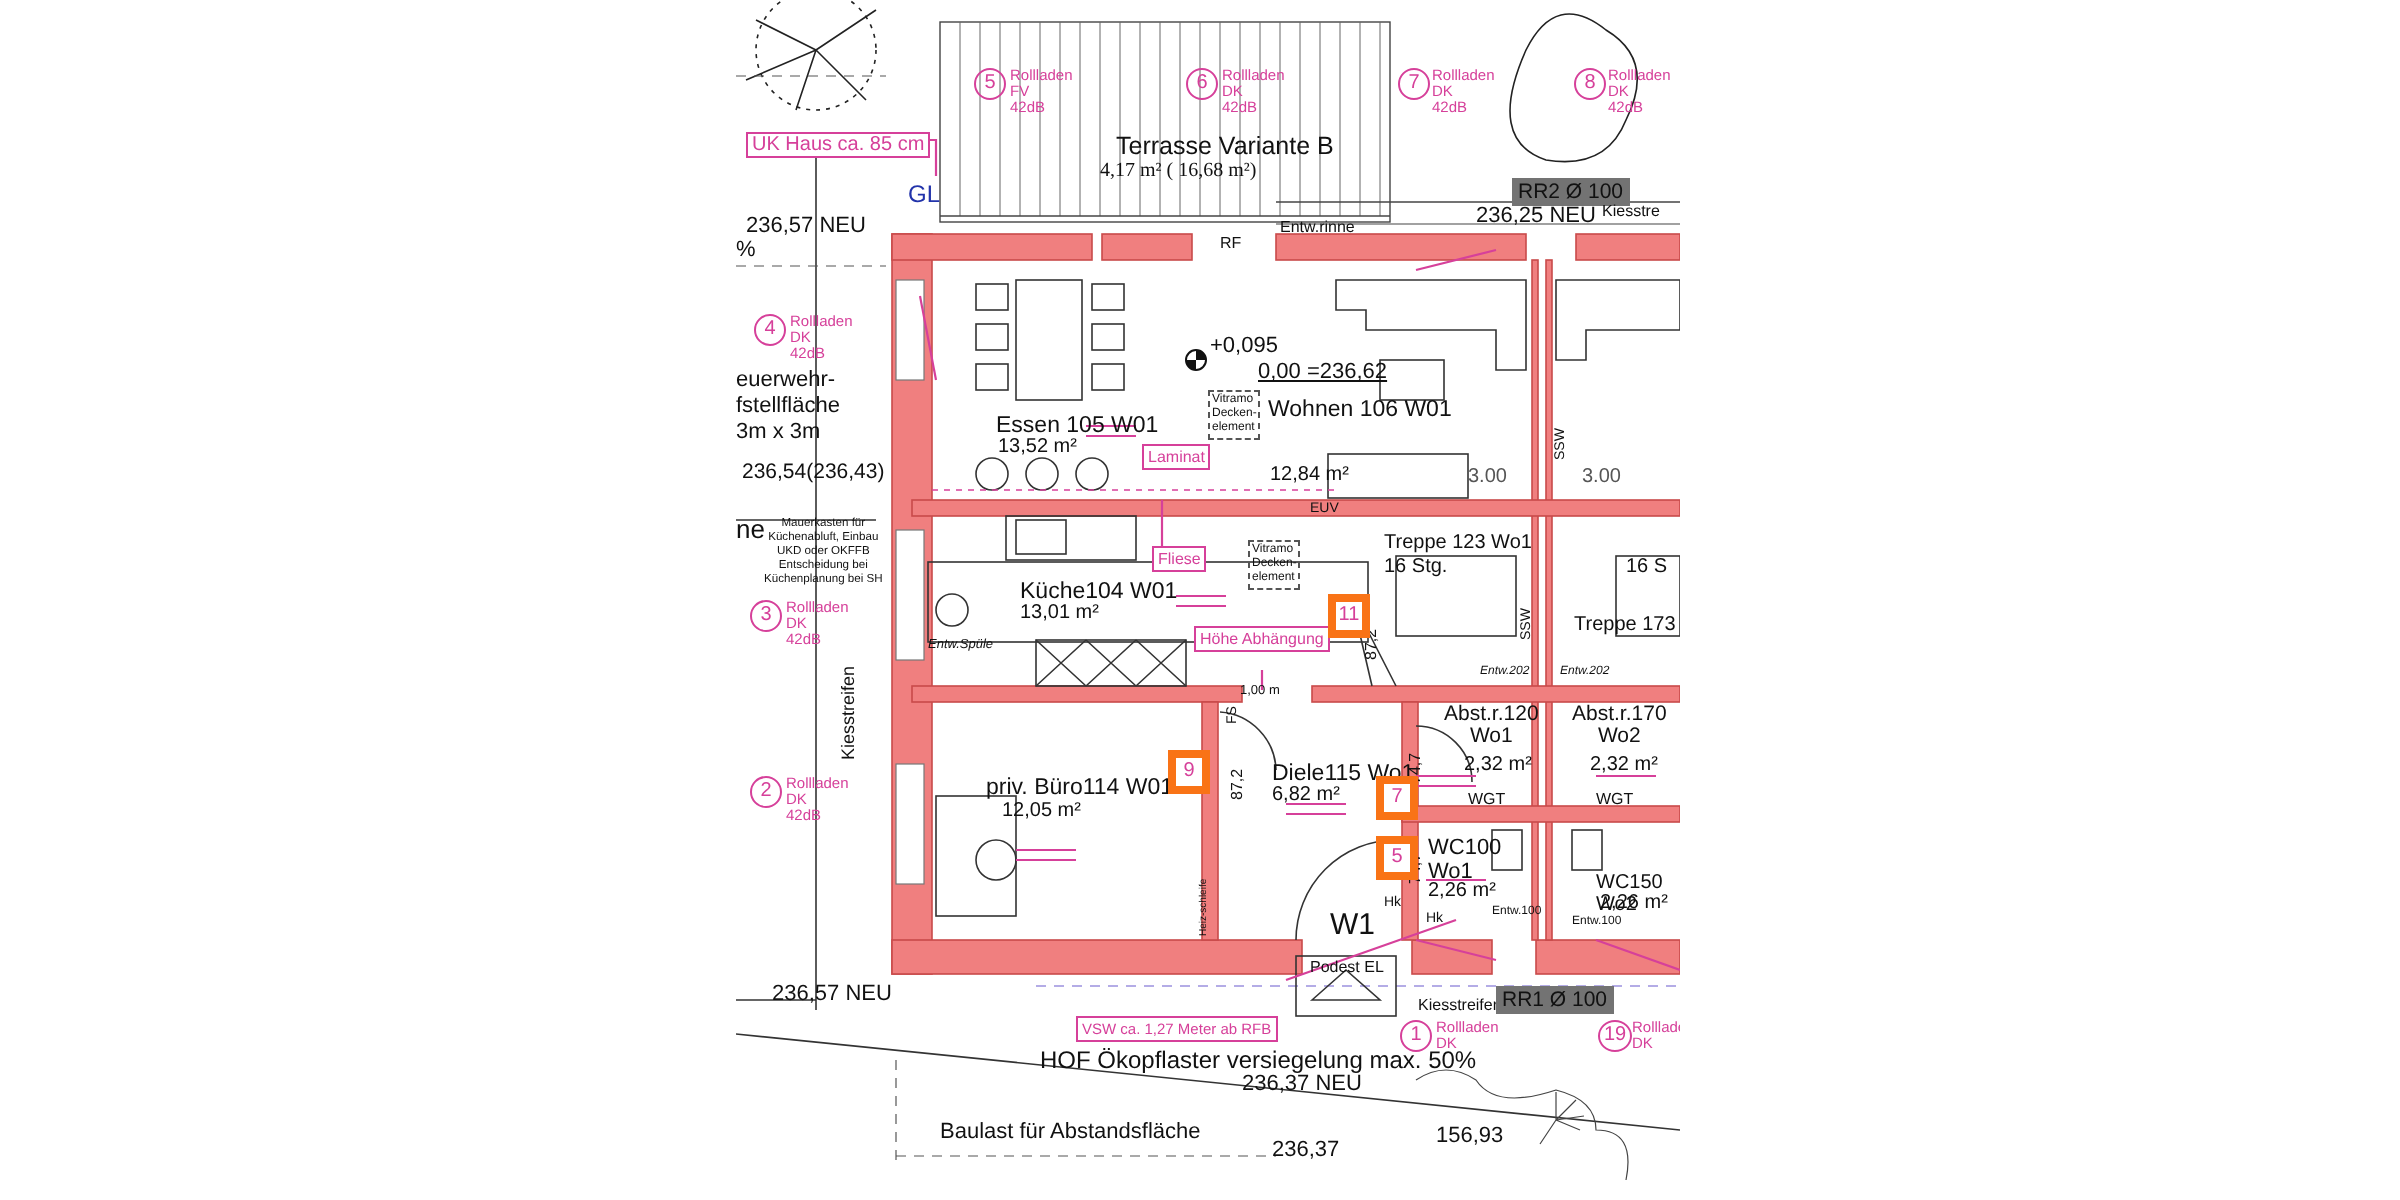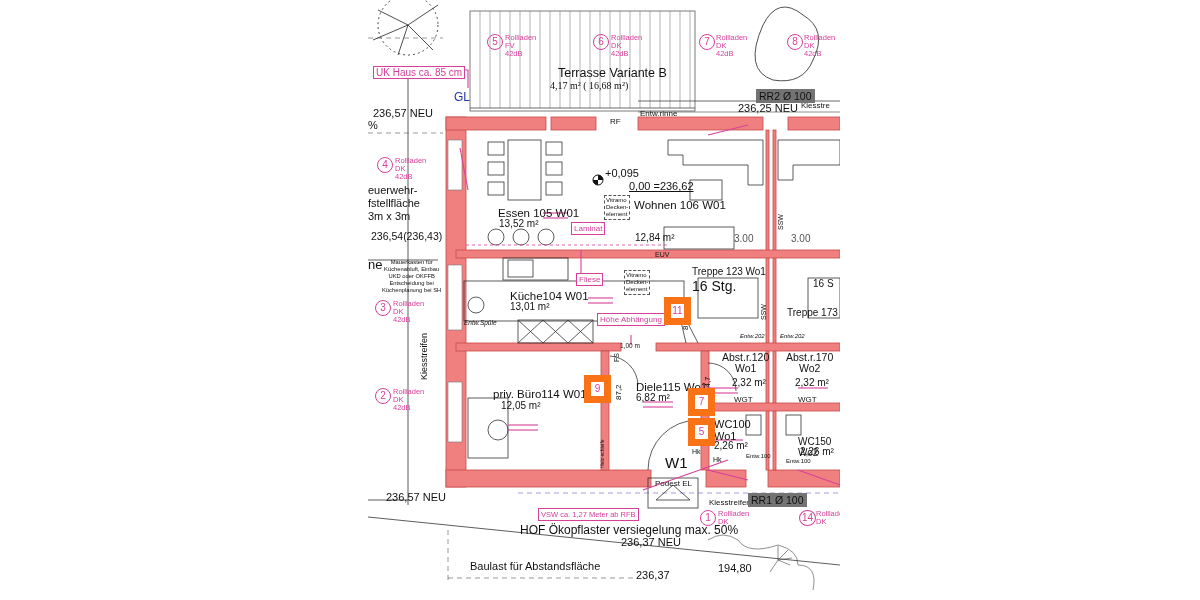--- a/index.html
+++ b/index.html
@@ -6,21 +6,21 @@
   body{width:1200px;height:600px;position:relative;overflow:hidden;font-family:"Liberation Sans",sans-serif;}
   #plan{position:absolute;left:368px;top:0;width:472px;height:600px;background:#fff;overflow:hidden;}
   svg{position:absolute;left:0;top:0;}
   .lbl{position:absolute;white-space:nowrap;color:#111;line-height:1.05;}
   .room{font-size:11.5px;}
   .area{font-size:10px;}
   .pinkbox{position:absolute;border:1.3px solid #d6409a;color:#d6409a;font-size:8px;padding:0 2px;background:#fff;white-space:nowrap;line-height:11px;}
   .hl{position:absolute;background:#737373;font-size:10.5px;padding:1px 3px;color:#111;white-space:nowrap;}
   .circ{position:absolute;width:14px;height:14px;border:1px solid #d6409a;border-radius:50%;color:#d6409a;font-size:10px;text-align:center;line-height:14px;}
   .shut{position:absolute;color:#d6409a;font-size:7.5px;line-height:8px;white-space:nowrap;}
-  .num{position:absolute;border:7px solid #f97316;color:#d6409a;font-size:10px;width:13px;height:14px;text-align:center;line-height:14px;background:#fff;}
+  .num{position:absolute;border:4px solid #f97316;color:#d6409a;font-size:10px;width:13px;height:14px;text-align:center;line-height:14px;background:#fff;}
 </style>
 </head>
 <body>
 
 <div id="plan">
 <svg width="472" height="600" viewBox="0 0 472 600">
 
   <g stroke="#222" fill="none" stroke-width="0.8">
     <circle cx="40" cy="25" r="30" stroke-dasharray="2 3"></circle>
     <path d="M10 10 L40 25 L70 5 M40 25 L30 55 M40 25 L65 50 M40 25 L5 40"></path>
@@ -185,21 +185,21 @@
 <div class="circ" style="left:419px;top:34px;">8</div>
 <div class="shut" style="left:436px;top:34px;"><span>Rollladen</span><br><span>DK</span><br><span>42dB</span></div>
 <div class="circ" style="left:9px;top:157px;">4</div>
 <div class="shut" style="left:27px;top:157px;"><span>Rollladen</span><br><span>DK</span><br><span>42dB</span></div>
 <div class="circ" style="left:7px;top:300px;">3</div>
 <div class="shut" style="left:25px;top:300px;"><span>Rollladen</span><br><span>DK</span><br><span>42dB</span></div>
 <div class="circ" style="left:7px;top:388px;">2</div>
 <div class="shut" style="left:25px;top:388px;"><span>Rollladen</span><br><span>DK</span><br><span>42dB</span></div>
 <div class="circ" style="left:332px;top:510px;">1</div>
 <div class="shut" style="left:350px;top:510px;"><span>Rollladen</span><br><span>DK</span></div>
-<div class="circ" style="left:431px;top:510px;width:15px;">14</div>
+<div class="circ" style="left:431px;top:510px;width:15px;">19</div>
 <div class="shut" style="left:448px;top:510px;"><span>Rollladen</span><br><span>DK</span></div>
 
 <div class="pinkbox" style="left:5px;top:66px;font-size:10px;">UK Haus ca. 85 cm</div>
 <div class="lbl" style="left:86px;top:91px;font-size:12px;color:#2233aa;">GL</div>
 <div class="lbl" style="left:5px;top:108px;font-size:11px;">236,57 NEU</div>
 <div class="lbl" style="left:0;top:120px;font-size:11px;">%</div>
 <div class="lbl" style="left:232px;top:110px;font-size:8px;padding-left:40px;">Entw.rinne</div>
 <div class="lbl" style="left:242px;top:118px;font-size:8px;text-align:right;">RF</div>
 <div class="hl" style="left:388px;top:89px;">RR2 Ø 100</div>
 <div class="lbl" style="left:370px;top:103px;font-size:11px;">236,25 NEU</div>
@@ -212,21 +212,21 @@
 <div class="lbl" style="left:52px;top:380px;font-size:9px;transform:rotate(-90deg);transform-origin:left top;">Kiesstreifen</div>
 <div class="lbl" style="left:18px;top:492px;font-size:11px;">236,57 NEU</div>
 
 <div class="lbl room" style="left:130px;top:207px;">Essen 105 W01</div>
 <div class="lbl area" style="left:131px;top:219px;">13,52 m²</div>
 <div class="lbl room" style="left:266px;top:199px;">Wohnen 106 W01</div>
 <div class="lbl area" style="left:267px;top:211px;margin-top:22px;">12,84 m²</div>
 <div class="lbl room" style="left:142px;top:290px;">Küche104 W01</div>
 <div class="lbl area" style="left:142px;top:302px;">13,01 m²</div>
 <div class="lbl" style="left:324px;top:267px;font-size:10px;">Treppe 123 Wo1</div>
-<div class="lbl" style="left:324px;top:279px;font-size:14px;">16 Stg.</div>
+<div class="lbl" style="left:324px;top:279px;font-size:10px;">16 Stg.</div>
 <div class="lbl" style="left:419px;top:267px;font-size:10px;margin-top:41px;">Treppe 173</div>
 <div class="lbl" style="left:445px;top:279px;font-size:10px;">16 S</div>
 <div class="lbl room" style="left:125px;top:388px;">priv. Büro114 W01</div>
 <div class="lbl area" style="left:133px;top:401px;">12,05 m²</div>
 <div class="lbl room" style="left:268px;top:381px;">Diele115 Wo1</div>
 <div class="lbl area" style="left:268px;top:393px;">6,82 m²</div>
 <div class="lbl" style="left:354px;top:352px;font-size:10.5px;text-align:center;"><span>Abst.r.120</span><br><span>Wo1</span></div>
 <div class="lbl area" style="left:364px;top:378px;">2,32 m²</div>
 <div class="lbl" style="left:418px;top:352px;font-size:10.5px;text-align:center;"><span>Abst.r.170</span><br><span>Wo2</span></div>
 <div class="lbl area" style="left:427px;top:378px;">2,32 m²</div>
@@ -275,14 +275,14 @@
 
 <div class="lbl" style="left:297px;top:455px;font-size:15px;">W1</div>
 <div class="lbl" style="left:287px;top:480px;font-size:8px;">Podest EL</div>
 <div class="lbl" style="left:341px;top:499px;font-size:8px;">Kiesstreifen</div>
 <div class="hl" style="left:380px;top:493px;">RR1 Ø 100</div>
 
 <div class="lbl" style="left:152px;top:524px;font-size:12px;">HOF Ökopflaster versiegelung max. 50%</div>
 <div class="lbl" style="left:253px;top:537px;font-size:11px;">236,37 NEU</div>
 <div class="lbl" style="left:102px;top:561px;font-size:11px;">Baulast für Abstandsfläche</div>
 <div class="lbl" style="left:268px;top:570px;font-size:11px;">236,37</div>
-<div class="lbl" style="left:350px;top:563px;font-size:11px;">194,80</div>
+<div class="lbl" style="left:350px;top:563px;font-size:11px;">156,93</div>
 </div>
 
 </body></html>

